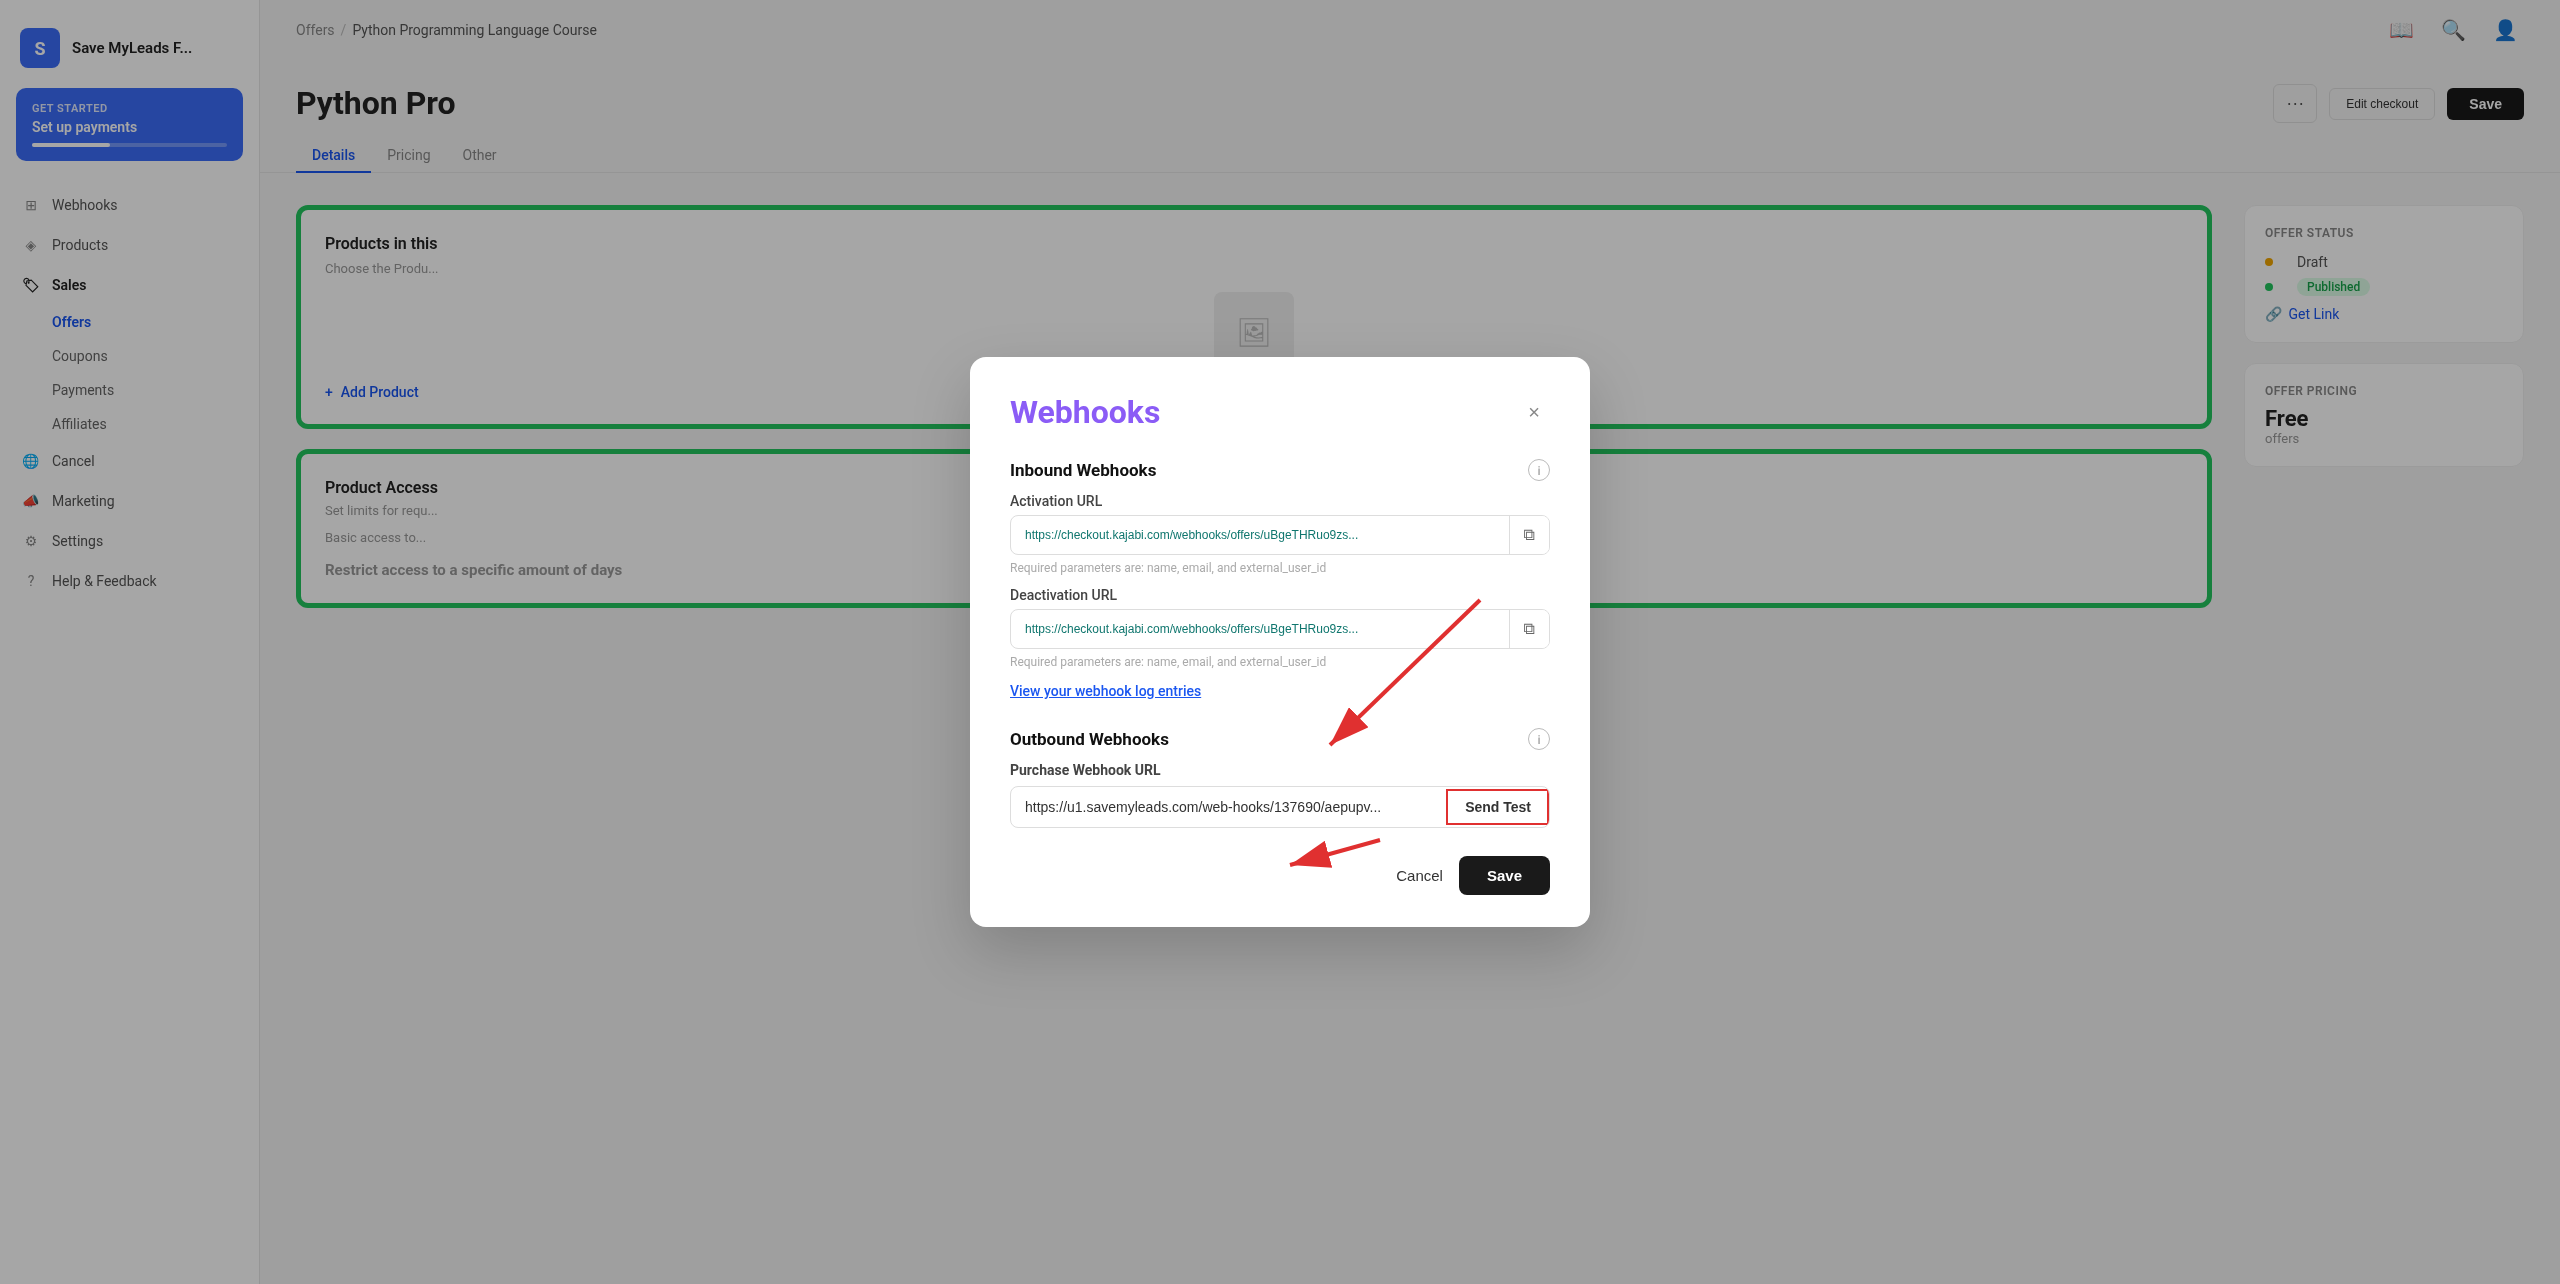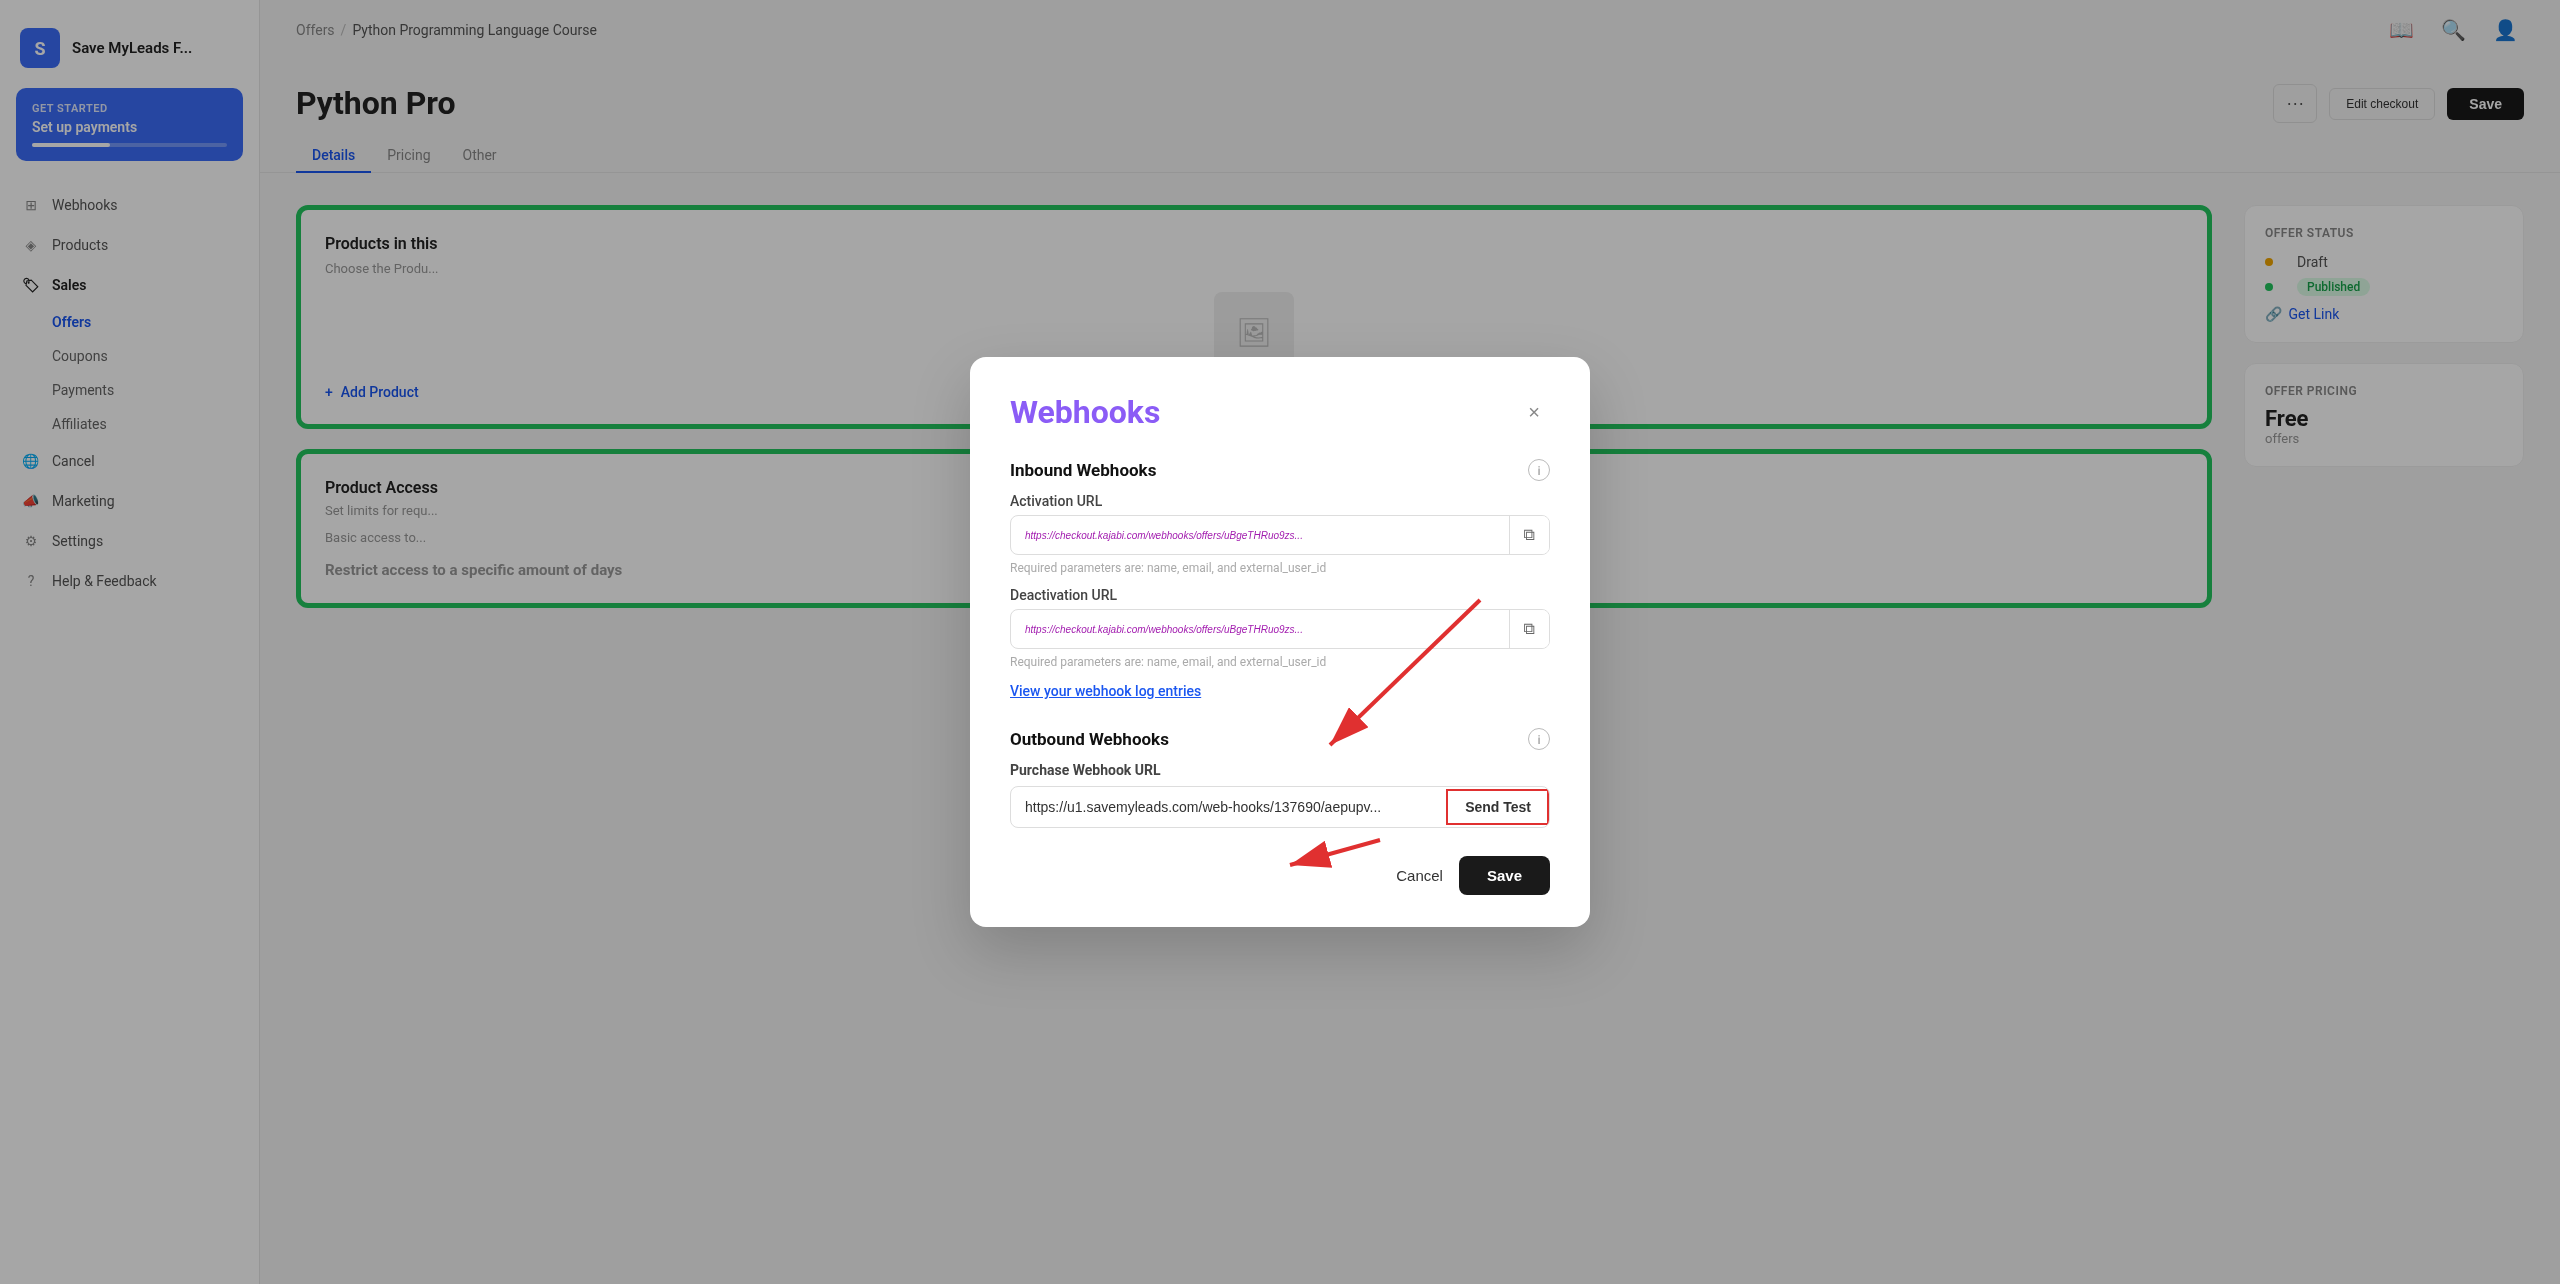--- a/index.html
+++ b/index.html
@@ -455,24 +455,23 @@
       border-radius: 8px;
       overflow: hidden;
       background: #fff;
       margin-bottom: 6px;
     }
     .input-url {
       flex: 1;
       border: none;
       outline: none;
       padding: 12px 14px;
-      font-size: 10px;
-      color: #a21caf;
+      font-size: 12px;
+      color: #0f766e;
       background: transparent;
-      font-style: italic;
     }
     .copy-btn {
       padding: 10px 14px;
       background: #fff;
       border: none;
       border-left: 1px solid #ddd;
       cursor: pointer;
       color: #666;
       font-size: 16px;
       display: flex;

